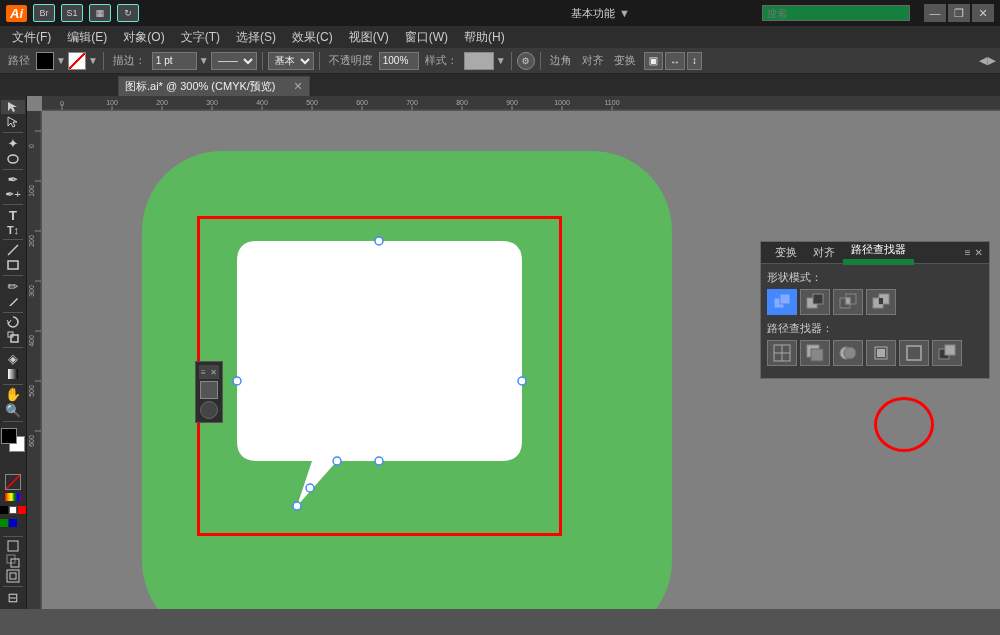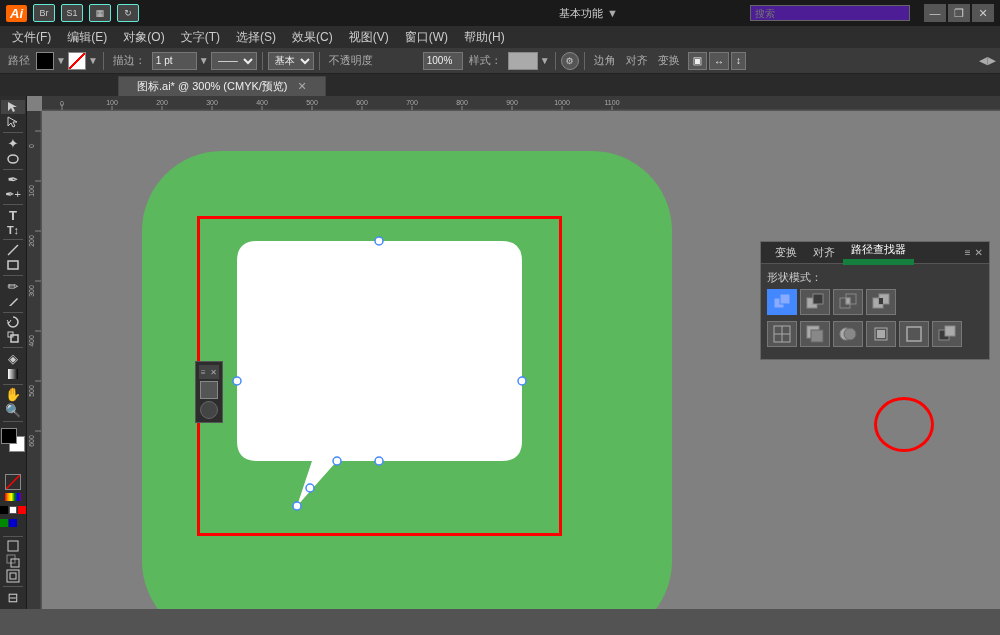--- a/index.html
+++ b/index.html
@@ -101,26 +101,26 @@
       background: #2a2a2a;
       display: flex;
       align-items: flex-end;
       padding-left: 118px;
     }
     .doc-tab {
       height: 20px;
       background: #535353;
       border: 1px solid #444;
       border-bottom: none;
-      padding: 0 18px;
+      padding: 0 6px;
       color: #eee;
       font-size: 11px;
       display: flex;
       align-items: center;
-      gap: 10px;
+      gap: 18px;
       cursor: pointer;
     }
     .tab-close { color: #aaa; cursor: pointer; font-size: 11px; }
 
     
     #main {
       display: flex;
       height: calc(635px - 26px - 22px - 26px - 26px - 22px);
       position: relative;
     }
@@ -313,21 +313,21 @@
   <div class="title-icon">Br</div>
   <div class="title-icon">S1</div>
   <div class="title-icon">▦</div>
   <div class="title-icon">↻</div>
   <div class="title-spacer" style="flex:1"></div>
   <div style="color:#ccc;font-size:11px;display:flex;align-items:center;gap:4px;">
     <span>基本功能</span>
     <span style="color:#aaa;">▼</span>
   </div>
   <div style="width:120px;"></div>
-  <input type="text" style="width: 160px; height: 16px; background: #4c1d95; border: 1px solid rgb(102, 102, 102); color: rgb(204, 204, 204); font-size: 10px; padding: 0px 4px;" placeholder="搜索">
+  <input type="text" style="width: 148px; height: 16px; background: #15803d; border: 1px solid rgb(102, 102, 102); color: rgb(204, 204, 204); font-size: 10px; padding: 0px 4px;" placeholder="搜索">
   <div class="window-buttons" style="margin-left:8px;">
     <button class="win-btn">—</button>
     <button class="win-btn">❐</button>
     <button class="win-btn close">✕</button>
   </div>
 </div>
 
 <div id="menu-bar">
   <span class="menu-item">文件(F)</span>
   <span class="menu-item">编辑(E)</span>
@@ -352,21 +352,21 @@
   <span class="toolbar-arrow">▼</span>
   <select class="toolbar-select">
     <option>——</option>
   </select>
   <span class="toolbar-sep"></span>
   <select class="toolbar-select">
     <option>基本</option>
   </select>
   <span class="toolbar-sep"></span>
   <span class="toolbar-label">不透明度</span>
-  <input type="text" class="toolbar-input" value="100%" style="width: 40px; margin-left: 44px;">
+  <input type="text" class="toolbar-input" value="100%" style="width: 40px;">
   <span class="toolbar-label">样式：</span>
   <div class="toolbar-color-swatch" style="background:#aaa;width:30px;"></div>
   <span class="toolbar-arrow">▼</span>
   <span class="toolbar-sep"></span>
   <div style="width:18px;height:18px;border-radius:50%;border:1px solid #888;background:#555;display:flex;align-items:center;justify-content:center;">
     <span style="color:#ccc;font-size:9px;">⚙</span>
   </div>
   <span class="toolbar-sep"></span>
   <span class="toolbar-label">边角</span>
   <span class="toolbar-label">对齐</span>
@@ -629,20 +629,21 @@
             </div>
             <div class="shape-btn" title="差集">
               <svg width="20" height="20" viewBox="0 0 20 20">
                 <rect x="2" y="6" width="10" height="10" fill="#aaa" stroke="#888" stroke-width="1"></rect>
                 <rect x="8" y="2" width="10" height="10" fill="#aaa" stroke="#888" stroke-width="1"></rect>
                 <rect x="8" y="6" width="4" height="6" fill="#3a3a3a" stroke="none"></rect>
               </svg>
             </div>
           </div>
 
+          <div class="panel-section-label">路径查找器：</div>
           <div class="shape-mode-row">
             <div class="shape-btn">
               <svg width="20" height="20" viewBox="0 0 20 20">
                 <rect x="2" y="2" width="16" height="16" fill="none" stroke="#aaa" stroke-width="1"></rect>
                 <line x1="10" y1="2" x2="10" y2="18" stroke="#aaa" stroke-width="1"></line>
                 <line x1="2" y1="10" x2="18" y2="10" stroke="#aaa" stroke-width="1"></line>
               </svg>
             </div>
             <div class="shape-btn">
               <svg width="20" height="20" viewBox="0 0 20 20">

